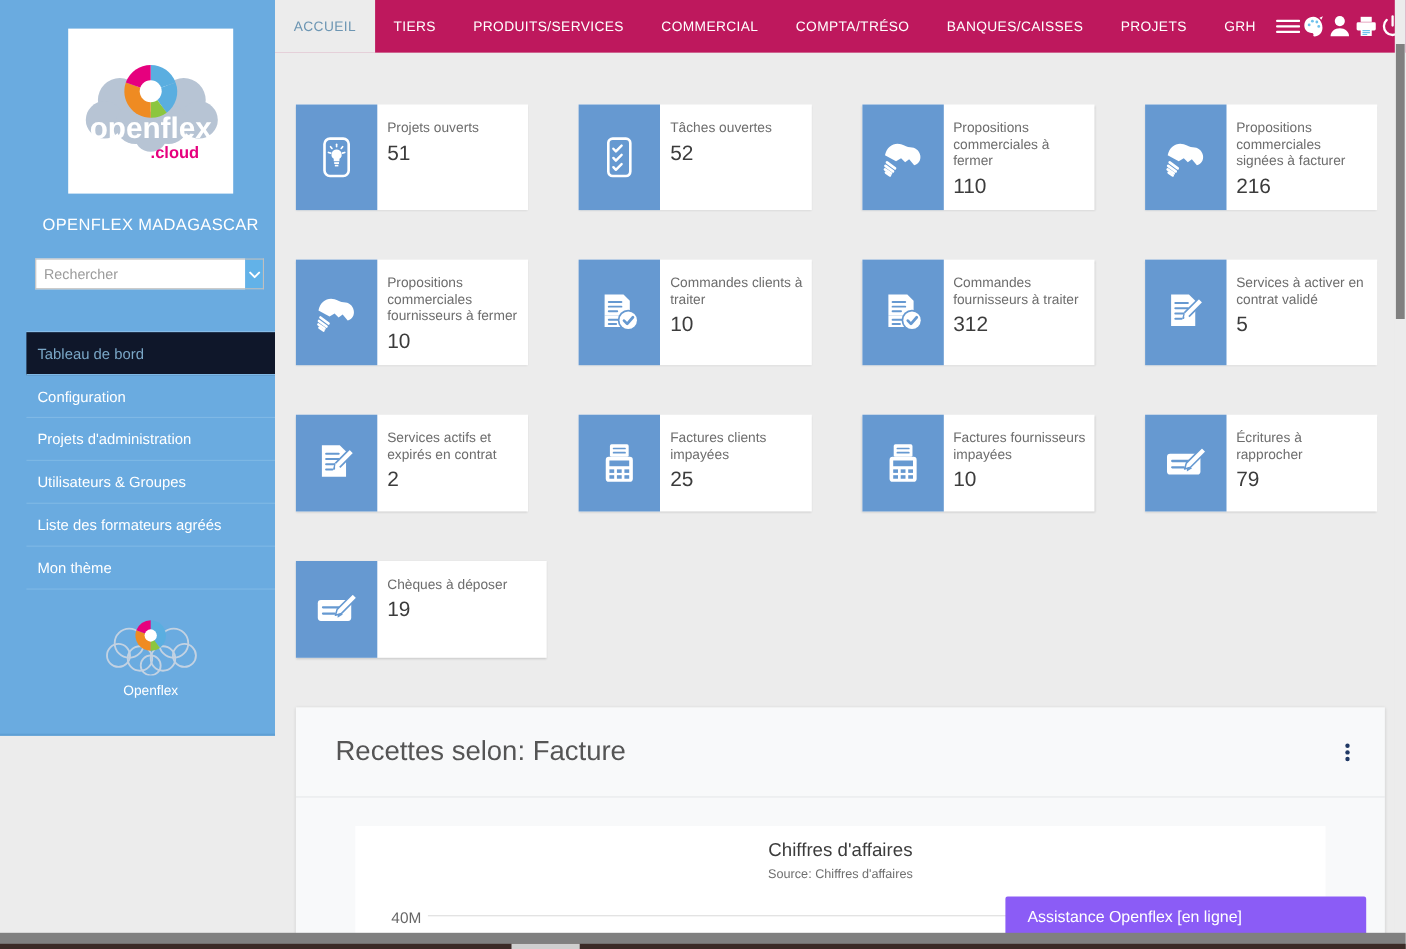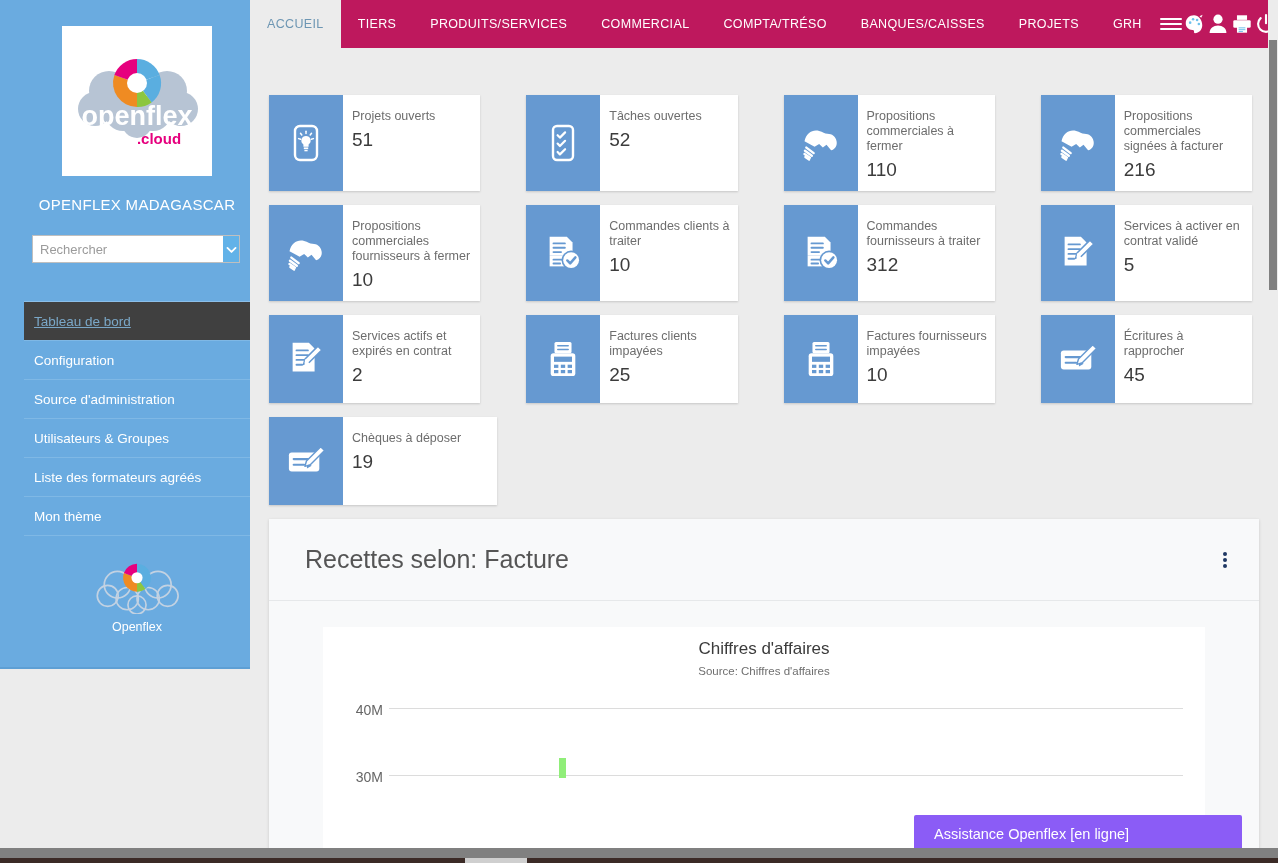--- a/index.html
+++ b/index.html
@@ -71,23 +71,22 @@
   .side-item {
     height: 39px;
     display: flex; align-items: center;
     padding-left: 10px;
     color: #ffffff;
     font-size: 13.5px;
     border-bottom: 1px solid #7fb8e5;
     cursor: pointer;
   }
   .side-item.active {
-    background: #404040;
+    background: #0f172a;
     color: #7aa7c7;
-    text-decoration: underline;
   }
   #sidebar-footer {
     text-align: center;
     padding-top: 18px;
   }
   .footer-label {
     color: #ffffff;
     font-size: 12.5px;
     margin-top: 2px;
   }
@@ -134,21 +133,21 @@
     position: absolute; left: 250px; top: 48px;
     width: 1028px; height: 815px;
     background: #ececec;
     overflow: hidden;
   }
   #cards-wrap {
     padding: 47px 0 0 19px;
   }
   .card-row {
     display: flex;
-    margin-bottom: 14px;
+    margin-bottom: 45px;
     gap: 20px;
   }
   .card {
     width: 228px;
     min-height: 88px;
     background: #ffffff;
     margin-right: 26px;
     display: flex;
     box-shadow: 0 1px 2px rgba(0,0,0,.16);
   }
@@ -335,21 +334,21 @@
   </div>
 
   <div class="side-menu">
     <div class="side-item active">
       <span>Tableau de bord</span>
     </div>
     <div class="side-item">
       <span>Configuration</span>
     </div>
     <div class="side-item">
-      <span>Source d'administration</span>
+      <span>Projets d'administration</span>
     </div>
     <div class="side-item">
       <span>Utilisateurs &amp; Groupes</span>
     </div>
     <div class="side-item">
       <span>Liste des formateurs agréés</span>
     </div>
     <div class="side-item">
       <span>Mon thème</span>
     </div>
@@ -712,21 +711,21 @@
             <g stroke="#6699d1" stroke-width="2.2" stroke-linecap="round">
               <line x1="10" y1="18" x2="27" y2="18"></line>
               <line x1="10" y1="24" x2="21" y2="24"></line>
             </g>
             <path d="M24 22 l5 3 l-5 3 z" fill="#6699d1"></path>
             <path d="M38.5 5 l4 4 l-15 15 l-5.6 1.6 l1.6 -5.6 z" fill="#ffffff" stroke="#6699d1" stroke-width="1.5" stroke-linejoin="round"></path>
           </svg>
         </div>
         <div class="card-body">
           <div class="card-label">Écritures à rapprocher</div>
-          <div class="card-value">45</div>
+          <div class="card-value">79</div>
         </div>
       </div>
     </div>
 
     <div class="card-row">
       <div class="card">
         <div class="card-icon">
           <svg width="44" height="38" viewBox="0 0 46 40">
             <rect x="5" y="11" width="32" height="20" rx="3" fill="#ffffff"></rect>
             <g stroke="#6699d1" stroke-width="2.2" stroke-linecap="round">

